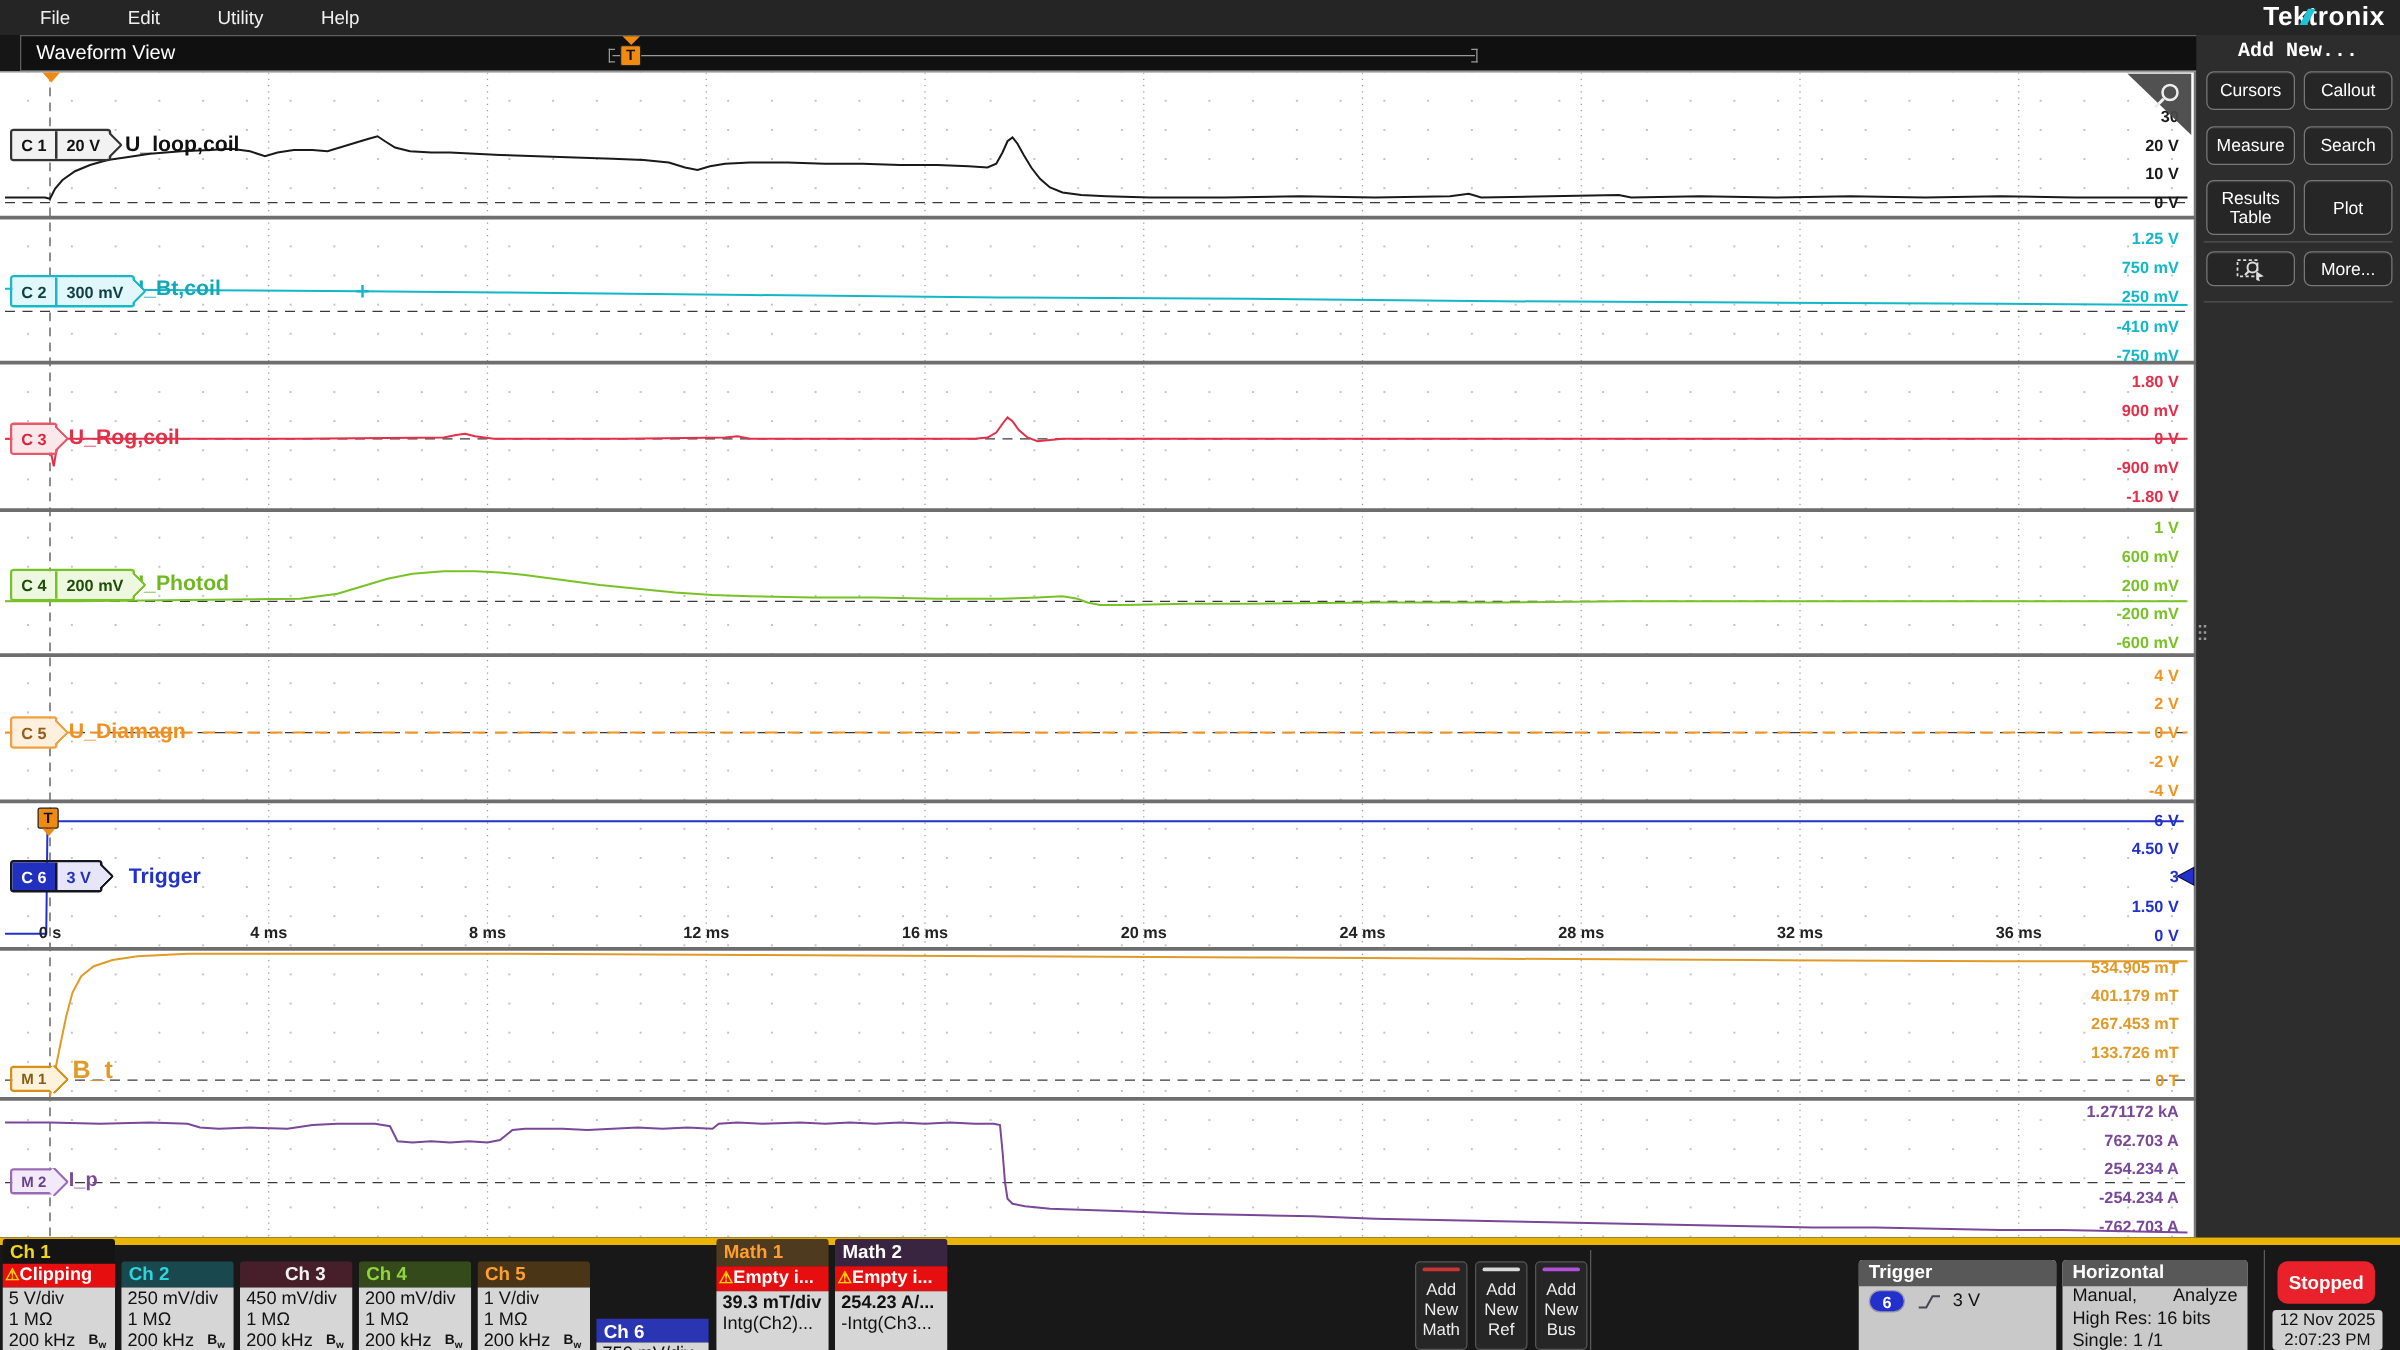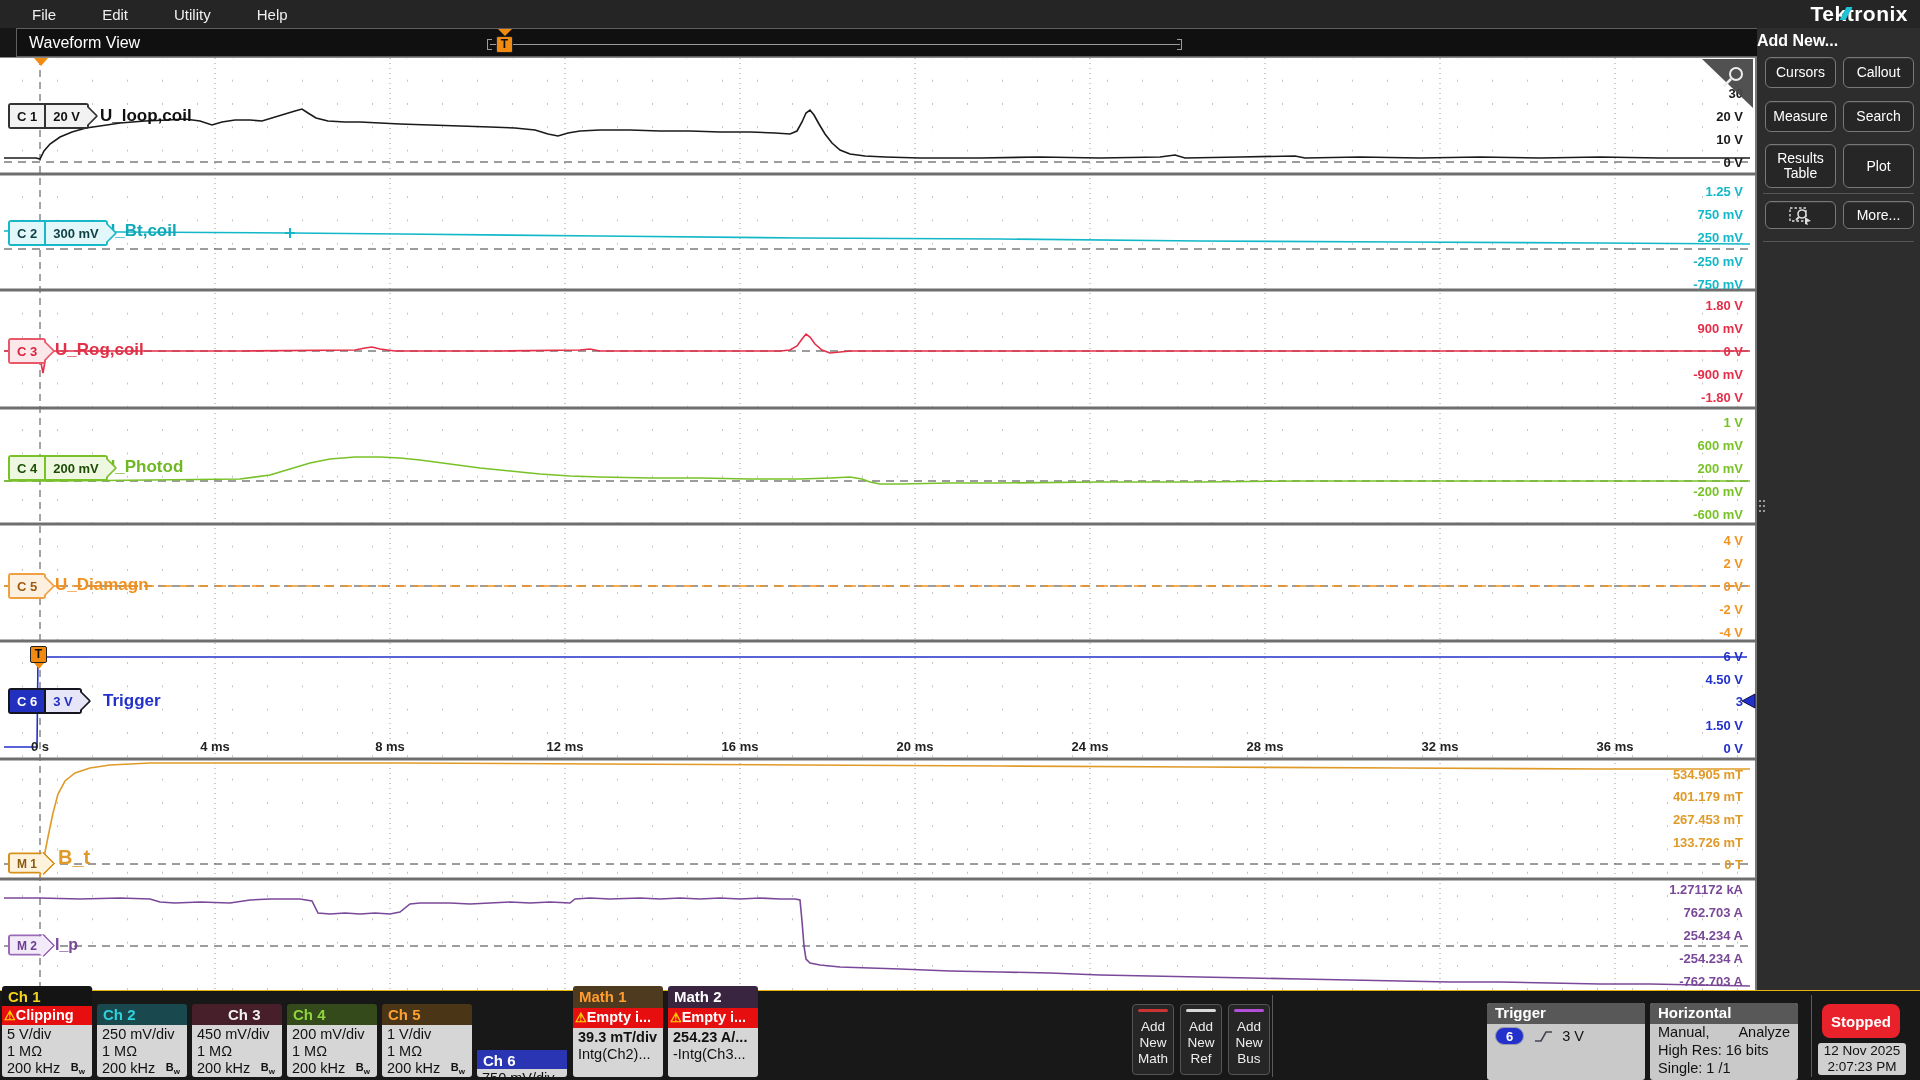--- a/index.html
+++ b/index.html
@@ -48,28 +48,28 @@
     border-left:7px solid transparent; border-right:7px solid transparent; border-top:8px solid #f08a10; }
   .tflag { position:absolute; left:30px; top:588px; width:17px; height:17px; background:#f08a10; border:1px solid #222;
     border-radius:2px; color:#111; font-weight:bold; font-size:12px; text-align:center; line-height:15px; z-index:2; }
   .tflag::after { content:""; position:absolute; left:3px; top:16px; width:0; height:0;
     border-left:5px solid transparent; border-right:5px solid transparent; border-top:6px solid #f08a10; }
   #grip { position:absolute; left:1759px; top:500px; width:2px; height:2px; background:#999; z-index:3;
     box-shadow:0 5px 0 #999, 0 10px 0 #999, 4px 0 0 #999, 4px 5px 0 #999, 4px 10px 0 #999; }
 
   
   #sidebar { position:absolute; left:1757px; top:28px; width:163px; height:962px; background:#2d2d2d; }
-  #sidebar-header { text-align:left; padding-top:4px; color:#fff; font-size:16px; font-weight:bold; }
+  #sidebar-header { text-align:center; padding-top:4px; color:#fff; font-size:16px; font-weight:bold;font-family:Liberation Mono, monospace; }
   .sbtn { position:absolute; width:71px; background:#262626; border:1px solid #787878; border-radius:6px;
     color:#fff; font-size:14px; display:flex; align-items:center; justify-content:center; text-align:center;
     cursor:pointer; box-shadow:inset 0 1px 0 rgba(255,255,255,.08); line-height:15px; }
   .sb-div { position:absolute; left:6px; width:151px; height:1px; background:#555; }
 
   
-  #bottombar { position:absolute; left:0; top:990px; width:1920px; height:90px; background:#181818; border-top:1px solid #eab308; }
+  #bottombar { position:absolute; left:0; top:990px; width:1920px; height:90px; background:#181818; border-top:6px solid #eab308; }
   .cbadge { position:absolute; width:90px; border-radius:3px; overflow:hidden; display:flex; flex-direction:column; cursor:pointer; }
   .cbadge .hdr { height:22px; font-size:15px; font-weight:bold; padding:2px 0 0 6px; }
   .cbadge .alert { height:20px; background:#e60e0e; color:#fff; font-size:14.5px; font-weight:bold; padding:1px 0 0 2px; white-space:nowrap; }
   .cbadge .bodyrows { background:#d6d6d6; color:#111; flex:1; padding:1px 0 0 5px; }
   .cbadge .row { font-size:14.5px; height:17px; white-space:nowrap; position:relative; }
   .warn { color:#ffd400; font-size:13px; }
   .bwmark { position:absolute; right:7px; top:1px; font-size:11px; font-weight:bold; }
   .bwmark sub { font-size:8px; }
 
   .addnew { position:absolute; width:42px; height:71px; top:13px; background:#262626; border:1px solid #555; border-radius:4px;
@@ -155,21 +155,21 @@
       <div class="tick-label" style="top: 81px; color: rgb(26, 26, 26);">10 V</div>
       <div class="tick-label" style="top: 104px; color: rgb(26, 26, 26);">0 V</div>
       <div class="wbadge" style="left: 8px; top: 58px; --bc: #333; --bg: #f2f2f2;">
         <span class="part" style="background: rgb(242, 242, 242); color: rgb(17, 17, 17);">C 1</span>
         <span class="part" style="background: rgb(242, 242, 242); color: rgb(17, 17, 17);">20 V</span>
       </div>
       <div class="ch-name" style="left: 100px; top: 58px; color: rgb(17, 17, 17); font-size: 17px;">U_loop,coil</div>
       <div class="tick-label" style="top: 133px; color: rgb(18, 184, 200);">1.25 V</div>
       <div class="tick-label" style="top: 156px; color: rgb(18, 184, 200);">750 mV</div>
       <div class="tick-label" style="top: 179px; color: rgb(18, 184, 200);">250 mV</div>
-      <div class="tick-label" style="top: 203px; color: rgb(18, 184, 200);">-250 mV</div>
+      <div class="tick-label" style="top: 203px; color: rgb(18, 184, 200);">-410 mV</div>
       <div class="tick-label" style="top: 226px; color: rgb(18, 184, 200);">-750 mV</div>
       <div class="wbadge" style="left: 8px; top: 175px; --bc: #18b8c8; --bg: #e2f7f9;">
         <span class="part" style="background: rgb(226, 247, 249); color: rgb(13, 63, 69);">C 2</span>
         <span class="part" style="background: rgb(226, 247, 249); color: rgb(13, 63, 69);">300 mV</span>
       </div>
       <div class="ch-name" style="left: 103px; top: 173px; color: rgb(17, 168, 184); font-size: 17px;">U_Bt,coil</div>
       <div class="tick-label" style="top: 247px; color: rgb(230, 46, 72);">1.80 V</div>
       <div class="tick-label" style="top: 270px; color: rgb(230, 46, 72);">900 mV</div>
       <div class="tick-label" style="top: 293px; color: rgb(230, 46, 72);">0 V</div>
       <div class="tick-label" style="top: 316px; color: rgb(230, 46, 72);">-900 mV</div>

